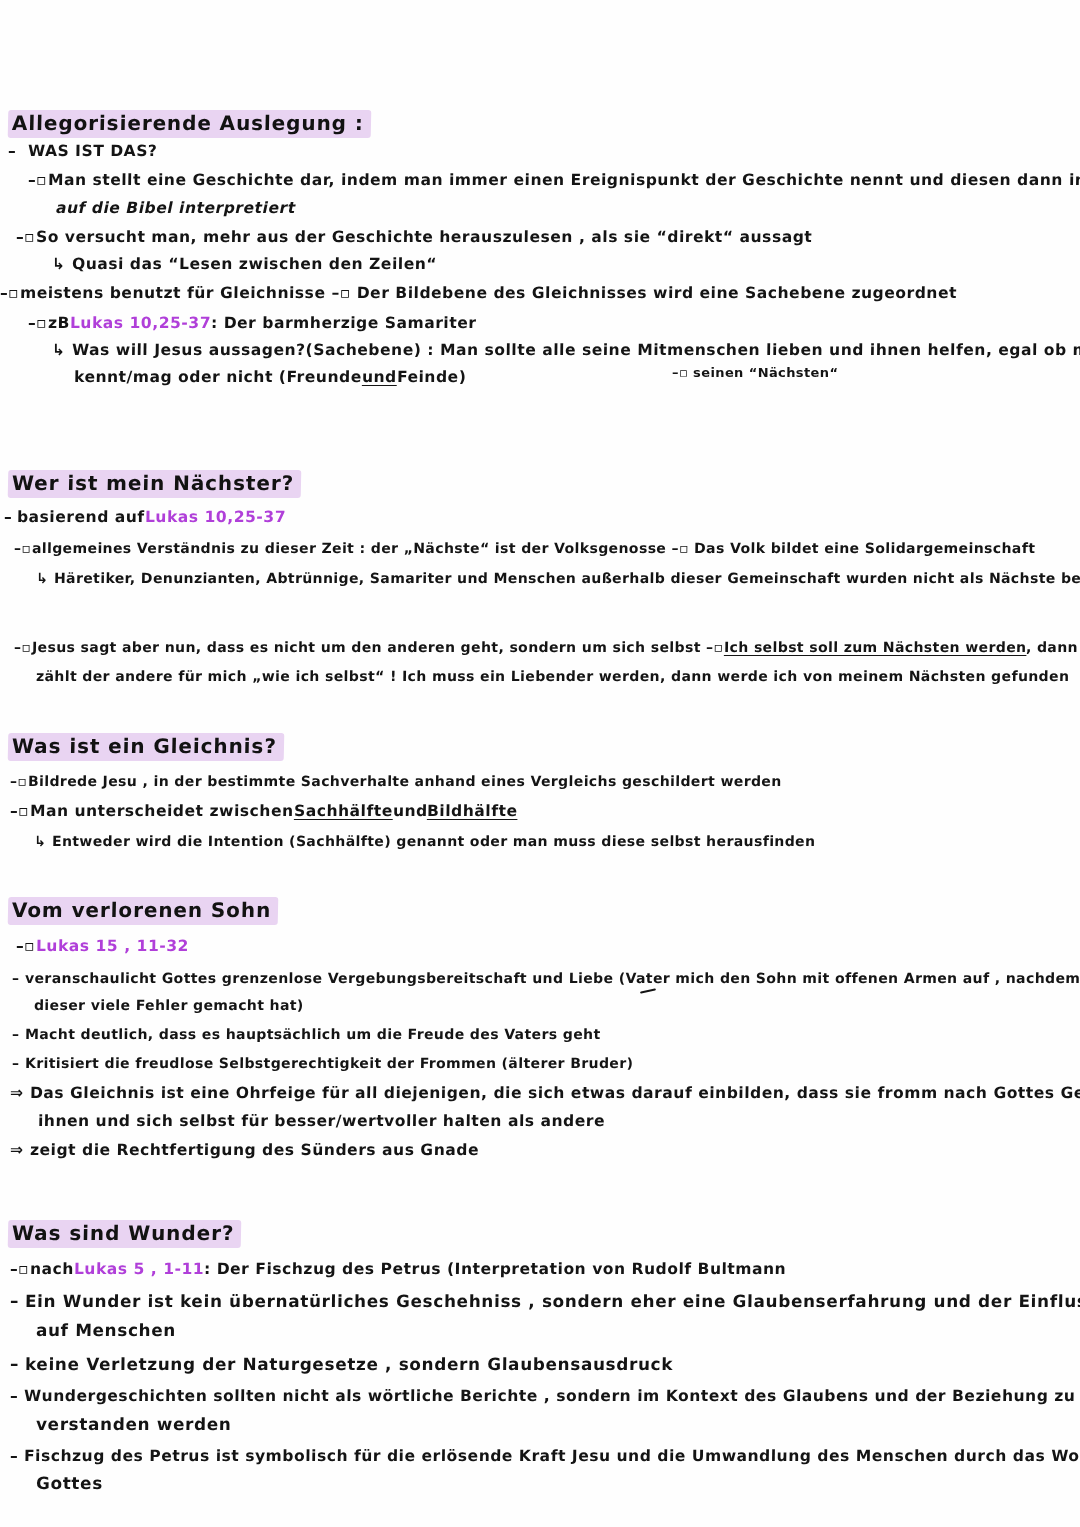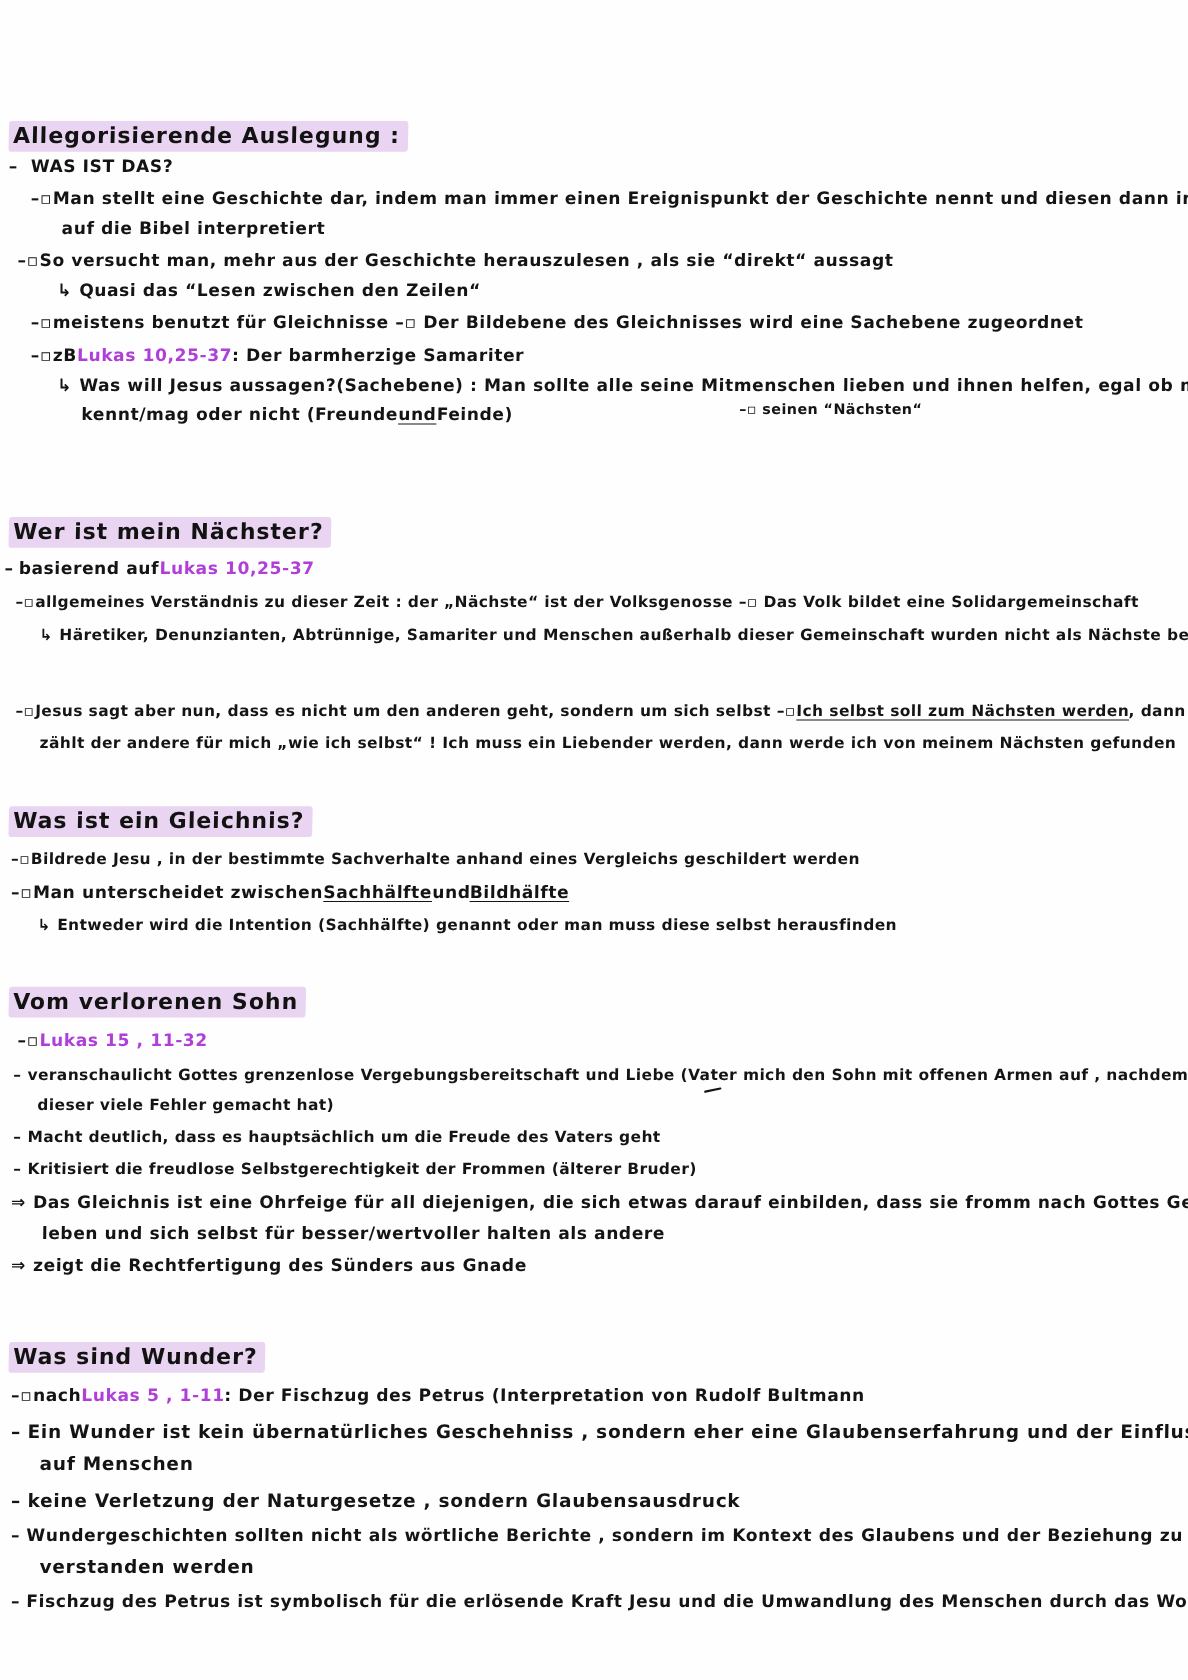--- a/index.html
+++ b/index.html
@@ -102,33 +102,33 @@
       <span class="heading">Allegorisierende Auslegung :</span>
     </div>
 
     <div class="line" style="padding-left:8px; margin-top:2px;">
       <span class="bullet">–</span><span class="txt big">WAS IST DAS?</span>
     </div>
 
     <div class="line" style="padding-left:28px; margin-top:6px;">
       <span class="bullet">–▫</span><span class="txt">Man stellt eine Geschichte dar, indem man immer einen Ereignispunkt der Geschichte nennt und diesen dann in Bezug</span>
     </div>
-    <div class="line" style="padding-left:56px; margin-top:4px;">
+    <div class="line" style="padding-left:56px; margin-top:4px;font-style:italic;">
       <span class="txt">auf die Bibel interpretiert</span>
     </div>
 
     <div class="line" style="padding-left:16px; margin-top:6px;">
       <span class="bullet">–▫</span><span class="txt">So versucht man, mehr aus der Geschichte herauszulesen , als sie “direkt“ aussagt</span>
     </div>
 
     <div class="line" style="padding-left:52px; margin-top:4px;">
       <span class="bullet">↳</span><span class="txt">Quasi das “Lesen zwischen den Zeilen“</span>
     </div>
 
-    <div class="line" style="padding-left:28px; margin-top:6px;">
+    <div class="line" style="margin-top:6px;">
       <span class="bullet">–▫</span><span class="txt">meistens benutzt für Gleichnisse –▫ Der Bildebene des Gleichnisses wird eine Sachebene zugeordnet</span>
     </div>
 
     <div class="line" style="padding-left:28px; margin-top:6px;">
       <span class="bullet">–▫</span><span class="txt">zB </span><span class="txt ref">Lukas 10,25-37</span><span class="txt"> : Der barmherzige Samariter</span>
     </div>
 
     <div class="line" style="padding-left:52px; margin-top:4px;">
       <span class="bullet">↳</span><span class="txt">Was will Jesus aussagen?(Sachebene) : Man sollte alle seine Mitmenschen lieben und ihnen helfen, egal ob man sie</span>
     </div>
@@ -207,21 +207,21 @@
     </div>
 
     <div class="line small" style="padding-left:12px; margin-top:8px;">
       <span class="bullet" style="width:0.9em;">–</span><span class="txt">Kritisiert die freudlose Selbstgerechtigkeit der Frommen (älterer Bruder)</span>
     </div>
 
     <div class="line" style="padding-left:10px; margin-top:8px;">
       <span class="bullet">⇒</span><span class="txt">Das Gleichnis ist eine Ohrfeige für all diejenigen, die sich etwas darauf einbilden, dass sie fromm nach Gottes Geboten</span>
     </div>
     <div class="line" style="padding-left:38px; margin-top:4px;">
-      <span class="txt">leben und sich selbst für besser/wertvoller halten als andere</span>
+      <span class="txt">ihnen und sich selbst für besser/wertvoller halten als andere</span>
     </div>
 
     <div class="line" style="padding-left:10px; margin-top:6px;">
       <span class="bullet">⇒</span><span class="txt">zeigt die Rechtfertigung des Sünders aus Gnade</span>
     </div>
 
     <div class="stray" style="left:640px; top:93px;"></div>
   </div>
 
   <div class="section" style="top:1220px;">
@@ -247,15 +247,18 @@
     <div class="line" style="padding-left:10px; margin-top:8px;">
       <span class="bullet" style="width:0.9em;">–</span><span class="txt">Wundergeschichten sollten nicht als wörtliche Berichte , sondern im Kontext des Glaubens und der Beziehung zu Gott</span>
     </div>
     <div class="line big" style="padding-left:36px; margin-top:4px;">
       <span class="txt">verstanden werden</span>
     </div>
 
     <div class="line" style="padding-left:10px; margin-top:8px;">
       <span class="bullet" style="width:0.9em;">–</span><span class="txt">Fischzug des Petrus ist symbolisch für die erlösende Kraft Jesu und die Umwandlung des Menschen durch das Wort</span>
     </div>
+    <div class="line big" style="padding-left:36px; margin-top:2px;">
+      <span class="txt">Gottes</span>
+    </div>
   </div>
 
 </div>
 
 </body></html>

